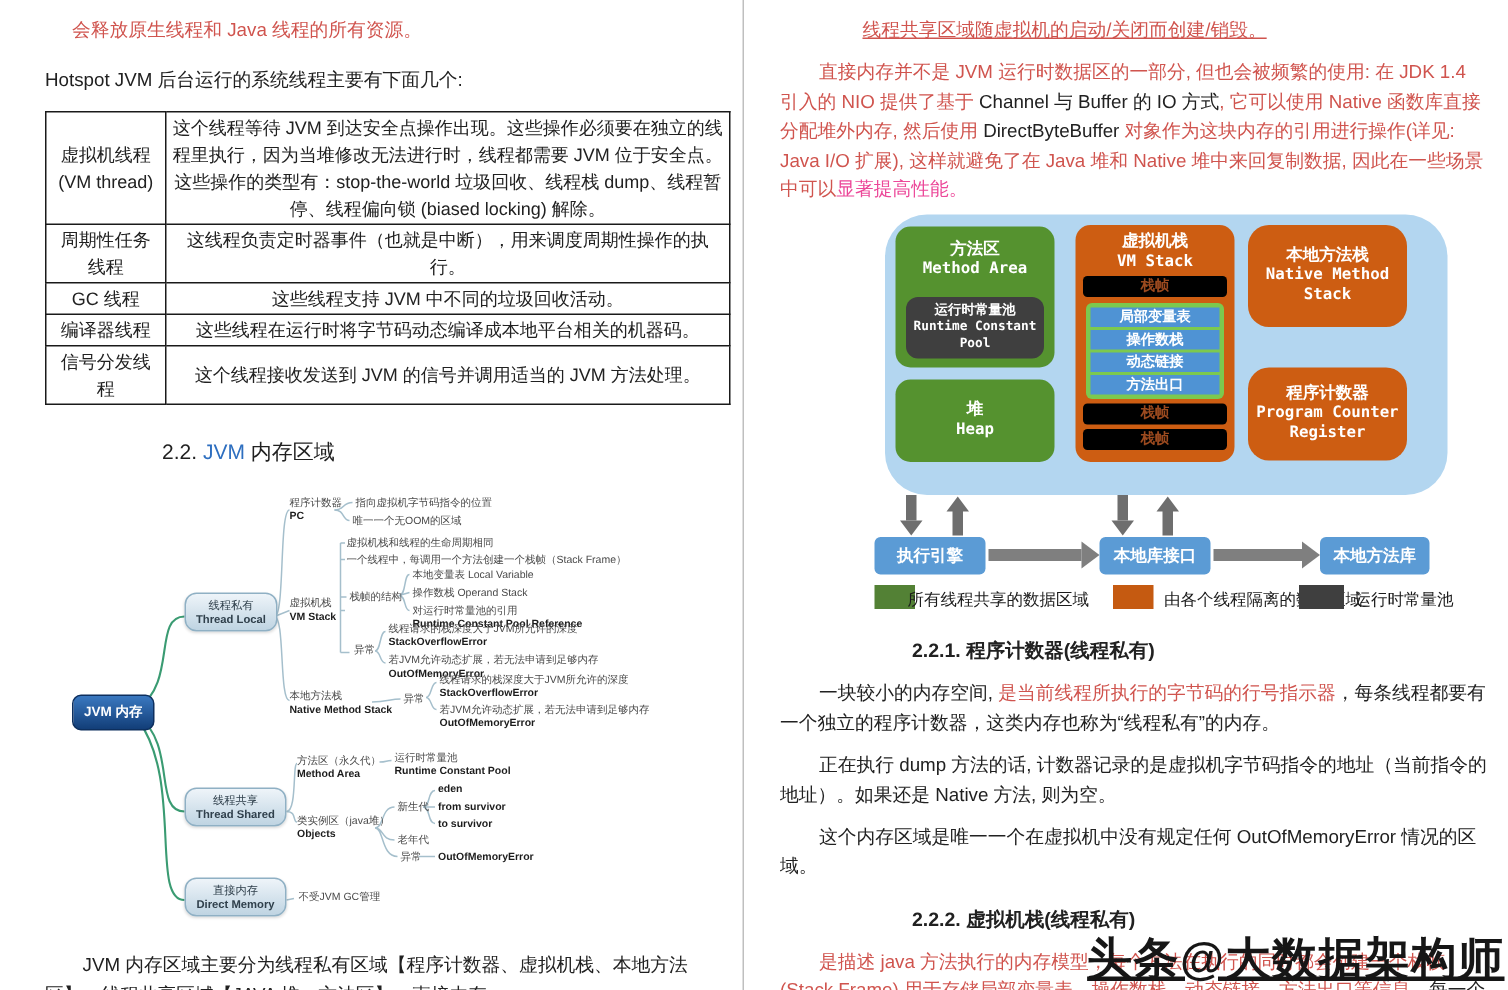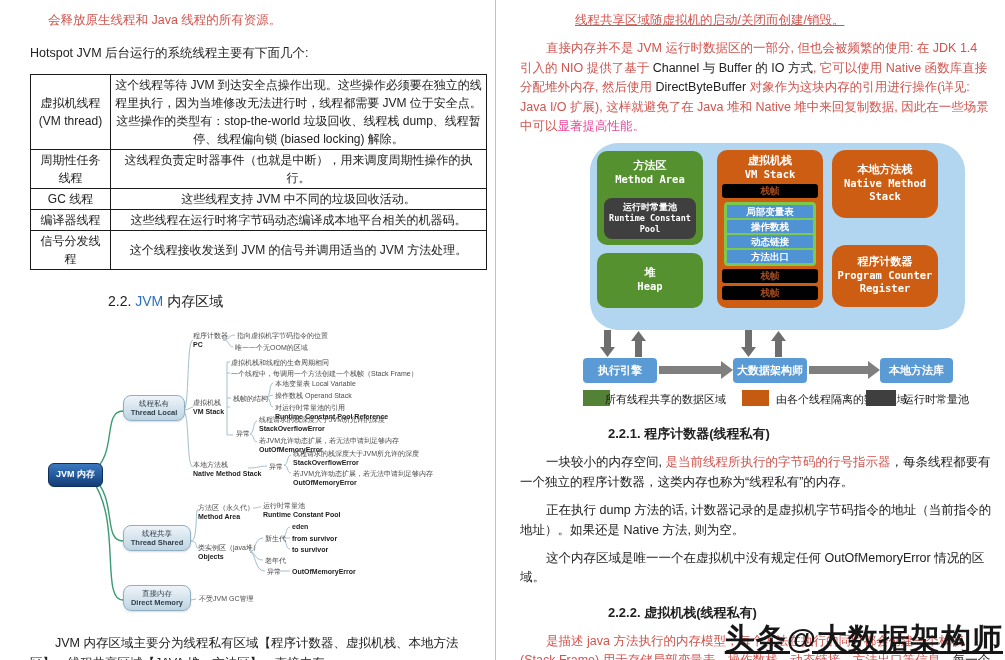--- a/index.html
+++ b/index.html
@@ -274,21 +274,21 @@
         </g>
         <g fill="#7f7f7f">
           <rect x="139" y="225" width="62" height="8"></rect>
             <polygon points="201,220 201,238 213,229"></polygon>
           <rect x="289" y="225" width="59" height="8"></rect>
             <polygon points="348,220 348,238 360,229"></polygon>
         </g>
       </svg>
 
       <div class="dg-node" style="left:63px;top:217px;width:74px;">执行引擎</div>
-      <div class="dg-node" style="left:213px;top:217px;width:74px;">大数据架构师</div>
+      <div class="dg-node" style="left:213px;top:217px;width:74px;">本地库接口</div>
       <div class="dg-node" style="left:360px;top:217px;width:73px;">本地方法库</div>
 
       <div class="legend-sw sw-green" style="left:63px;top:249px;"></div>
       <div class="legend-item" style="left:85px;top:250px;">所有线程共享的数据区域</div>
       <div class="legend-sw sw-orange" style="left:222px;top:249px;"></div>
       <div class="legend-item" style="left:256px;top:250px;">由各个线程隔离的数据区域</div>
       <div class="legend-sw sw-dark" style="left:346px;top:249px;width:30px;"></div>
       <div class="legend-item" style="left:383px;top:250px;">运行时常量池</div>
     </div>
 

